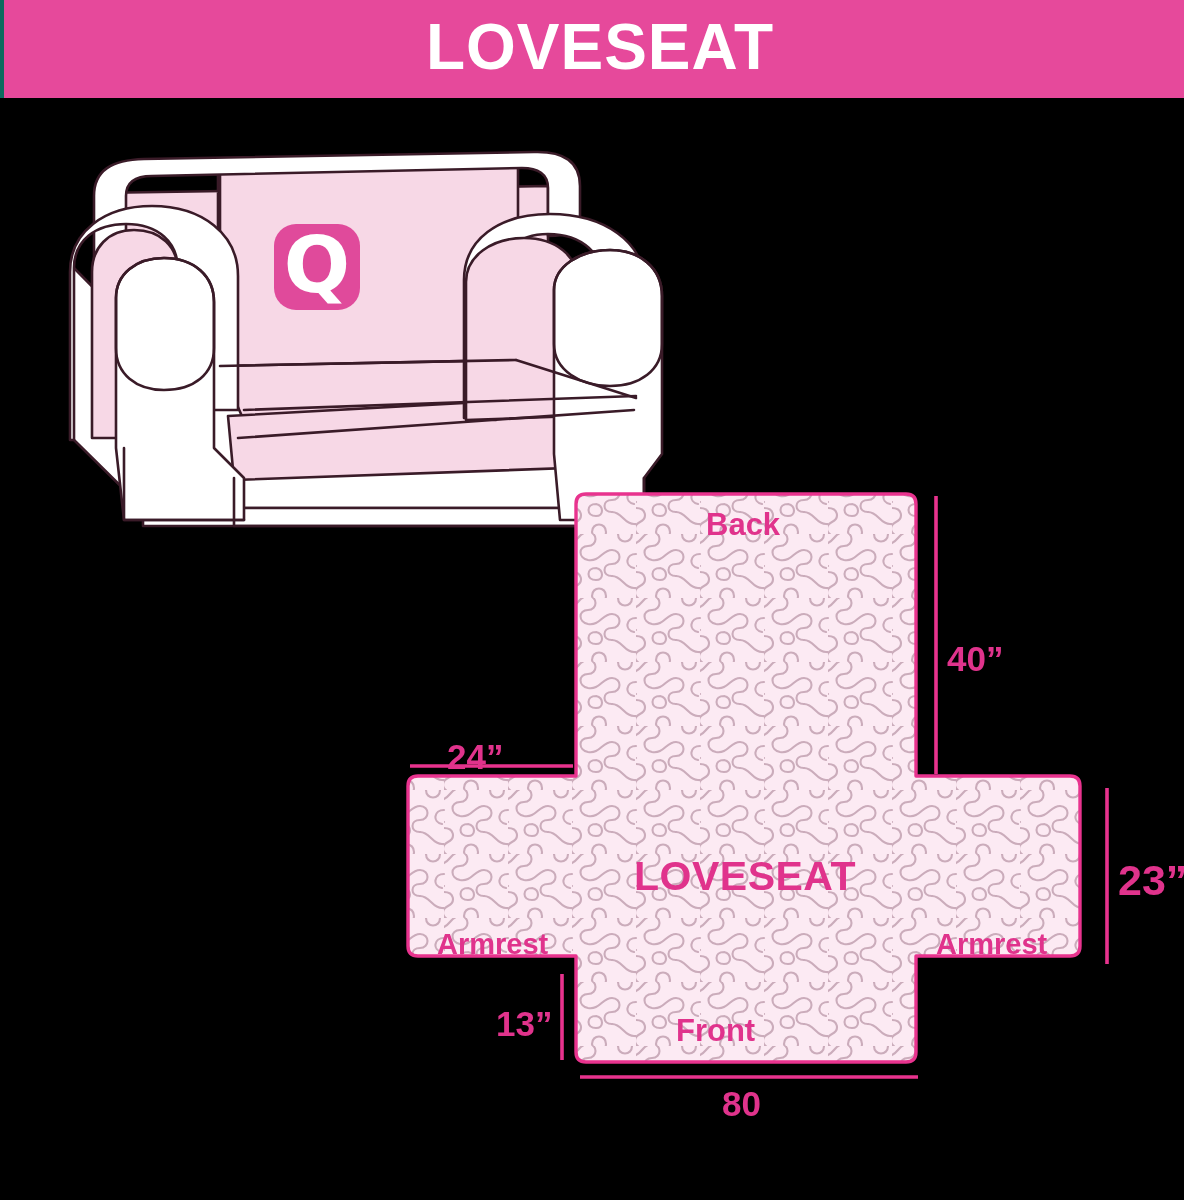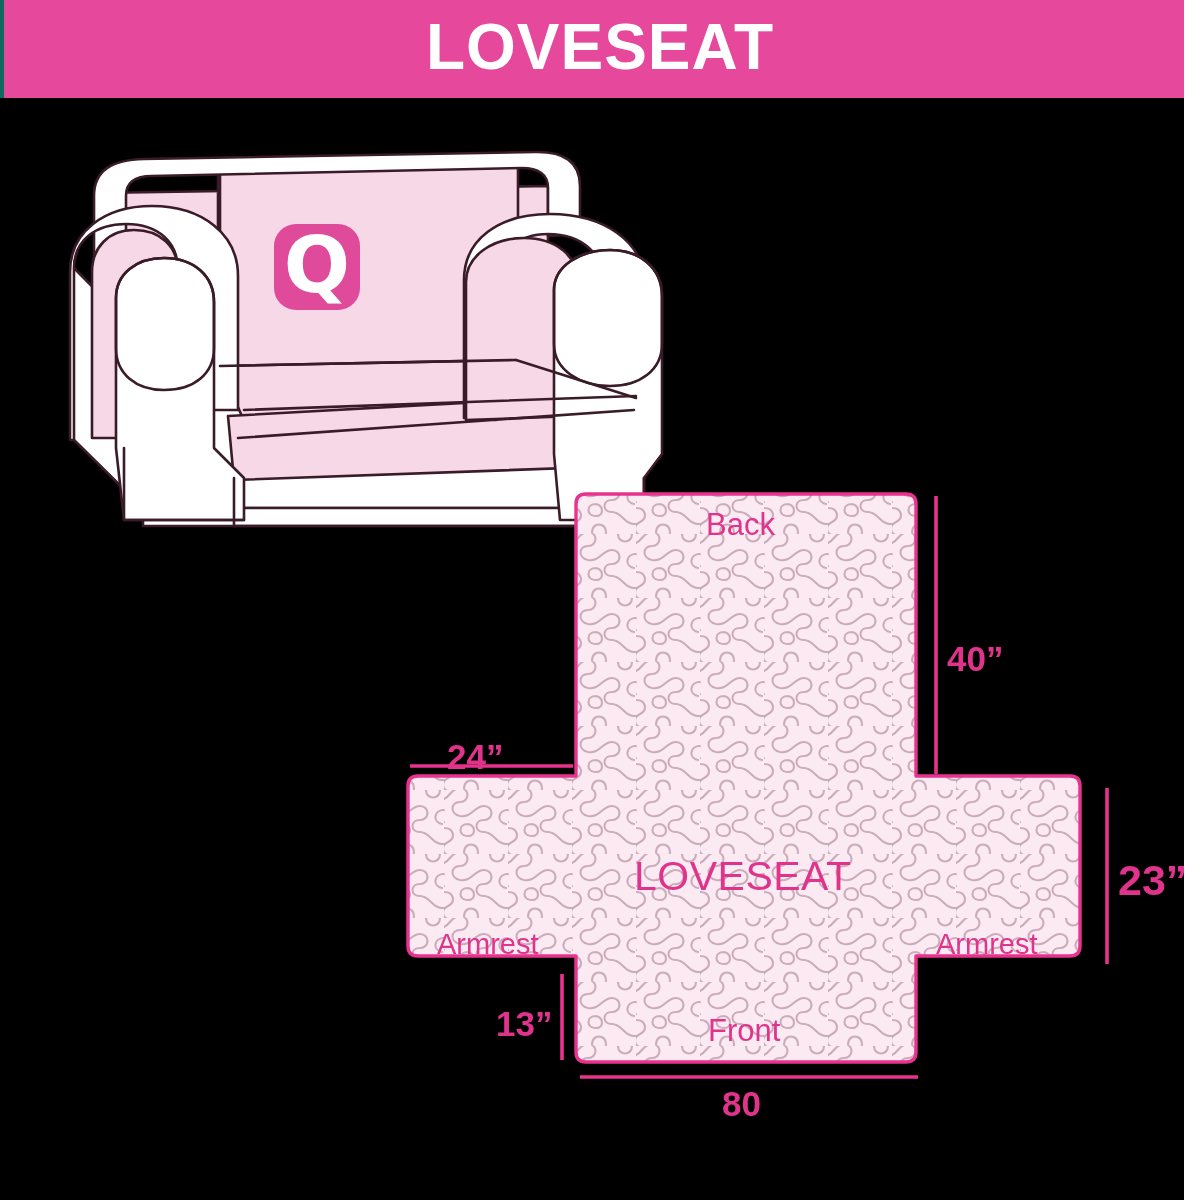--- a/index.html
+++ b/index.html
@@ -78,30 +78,30 @@
     position: absolute;
     left: 380px; top: 470px;
     width: 760px; height: 640px;
   }
   #cover-diagram svg { display: block; width: 760px; height: 640px; }
 
   
   .diagram-label {
     position: absolute;
     color: #e0338c;
-    font-weight: normal;
+    font-weight: bold;
     font-family: "Liberation Sans", sans-serif;
     white-space: nowrap;
     line-height: 1;
   }
   #label-back      { left: 706px; top: 509px;  font-size: 31px; }
   #label-loveseat  { left: 634px; top: 856px;  font-size: 41px; letter-spacing: 0.5px; }
   #label-armrest-left  { left: 437px; top: 930px; font-size: 29px; }
   #label-armrest-right { left: 936px; top: 930px; font-size: 29px; }
-  #label-front     { left: 708px; top: 1015px; font-size: 31px; }
+  #label-front     { left: 676px; top: 1015px; font-size: 31px; }
 
   .dim-label {
     position: absolute;
     color: #e0338c;
     font-weight: bold;
     font-family: Liberation Sans, sans-serif;
     white-space: nowrap;
     line-height: 1;
   }
   #dim-40 { left: 947px;  top: 641px;  font-size: 35px; }

